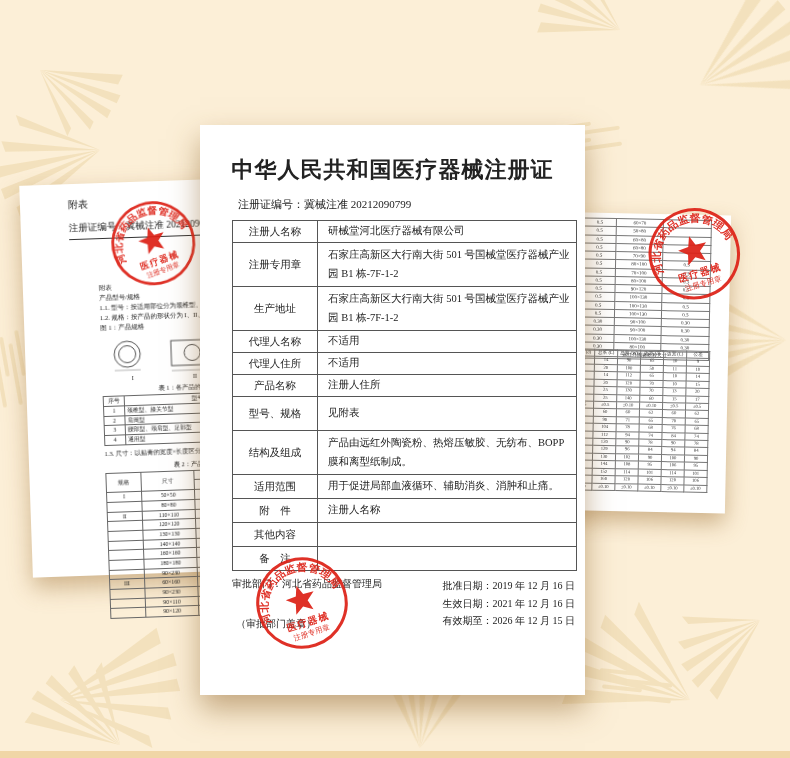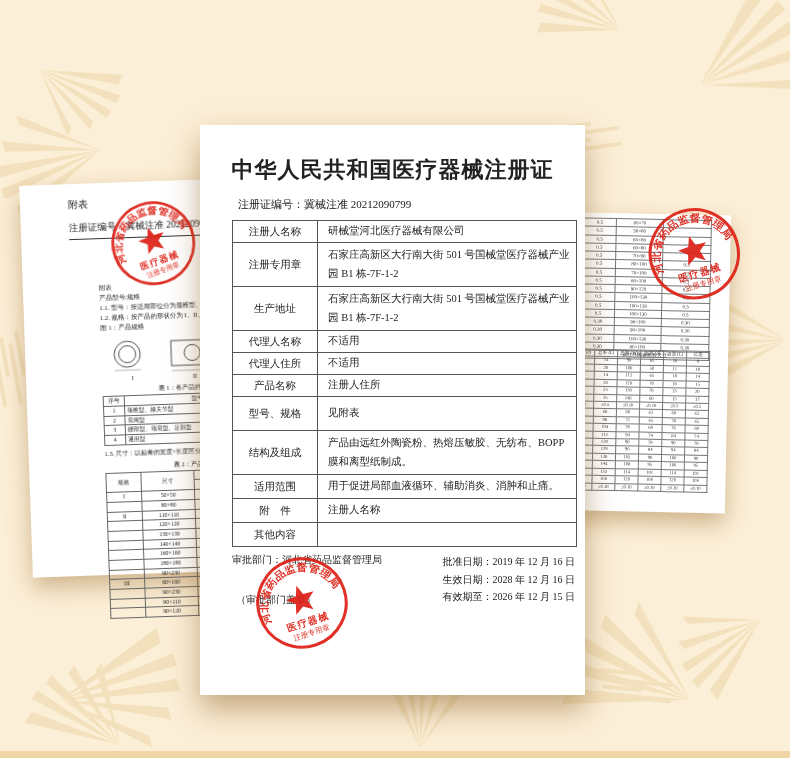--- a/index.html
+++ b/index.html
@@ -625,27 +625,31 @@
           <td class="val">用于促进局部血液循环、辅助消炎、消肿和止痛。</td>
         </tr>
         <tr class="r-sm2">
           <td class="lbl">附　件</td>
           <td class="val">注册人名称</td>
         </tr>
         <tr class="r-sm2">
           <td class="lbl">其他内容</td>
           <td class="val"></td>
         </tr>
+        <tr class="r-sm2">
+          <td class="lbl">备　注</td>
+          <td class="val"></td>
+        </tr>
       </tbody>
     </table>
     <div class="cert-footer">
       <p class="cert-dept">审批部门：河北省药品监督管理局</p>
       <div class="cert-dates">
         <div>批准日期：2019 年 12 月 16 日</div>
-        <div>生效日期：2028 年 12 月 16 日</div>
+        <div>生效日期：2021 年 12 月 16 日</div>
         <div>有效期至：2026 年 12 月 15 日</div>
       </div>
       <p class="cert-sealnote">（审批部门盖章）</p>
     </div>
     <svg class="stamp stamp-center" viewBox="0 0 100 100">
       <use href="#seal-def"></use>
     </svg>
   </div>
 
   <div class="bottom-strip"></div>

